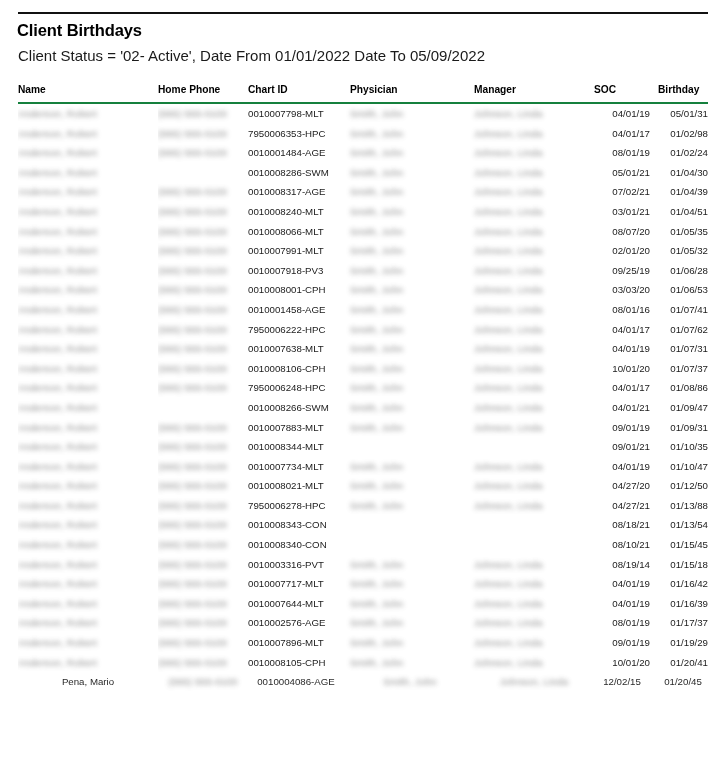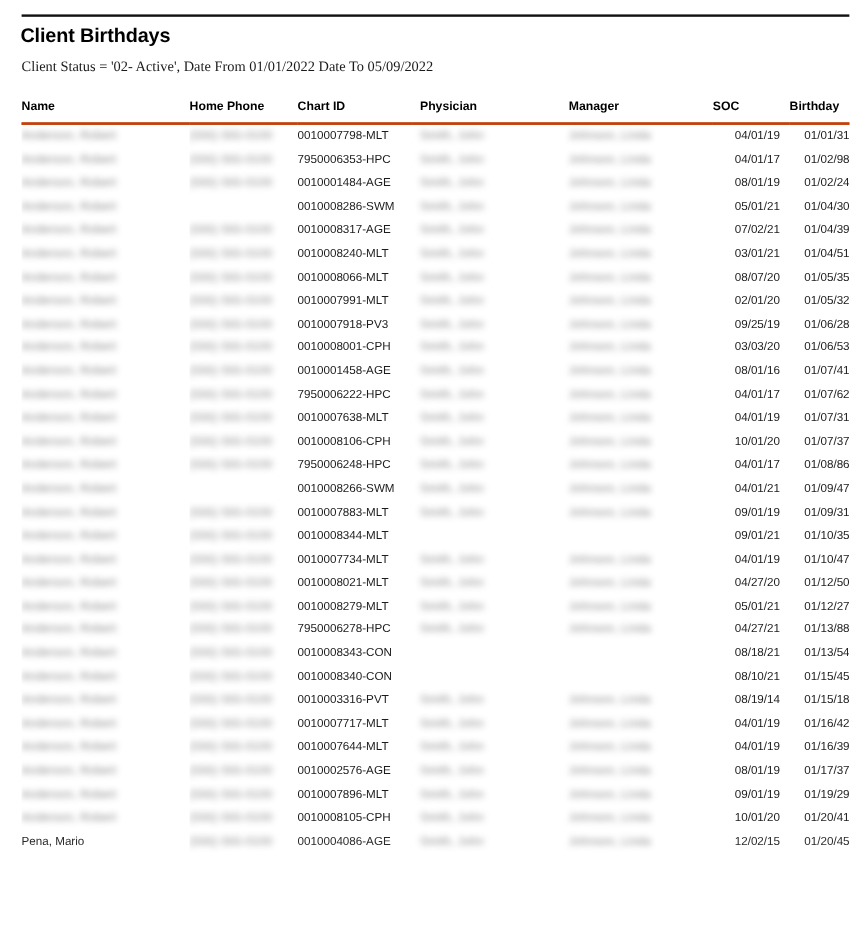--- a/index.html
+++ b/index.html
@@ -42,25 +42,24 @@
     font-weight: bold;
     letter-spacing: -0.1px;
     line-height: 19px;
     color: #000000;
   }
 
   .report-criteria {
     position: absolute;
     left: 18px;
     top: 49px;
-    font-size: 12px;
+    font-size: 15px;
     line-height: 13px;
     color: #1a1a1a;
     white-space: nowrap;
-    font-family: Liberation Serif, serif;
   }
 
   
   .table-wrap {
     position: absolute;
     left: 18px;
     top: 84px;
     width: 690px;
   }
 
@@ -74,21 +73,21 @@
     font-size: 10.2px;
     font-weight: bold;
     text-align: left;
     padding: 0 0 7px 0;
     vertical-align: bottom;
     color: #000000;
     white-space: nowrap;
   }
 
   thead tr.head-row {
-    border-bottom: 2px solid #c2410c;
+    border-bottom: 2px solid #15803d;
   }
 
   table.report tbody td {
     font-size: 9.7px;
     padding: 0;
     height: 19.6px;
     line-height: 19.6px;
     vertical-align: middle;
     color: #1b1b1b;
     white-space: nowrap;
@@ -121,21 +120,21 @@
     display: inline-block;
     color: #585858;
     filter: blur(2.6px);
     opacity: 0.72;
     font-size: 9.7px;
     letter-spacing: 0.2px;
     user-select: none;
   }
 
   
-  tbody tr.last-row td { color: #2a2a2a; }
+  tbody tr.last-row td { color: #2a2a2a; text-align: center; }
   .clear-name {
     display: inline-block;
     font-size: 9.7px;
     color: #2a2a2a;
   }
 </style>
 </head>
 <body>
 
 <div class="page">
@@ -169,21 +168,21 @@
         </tr>
       </thead>
       <tbody id="table-body">
           <tr>
             <td class="v-name"><span class="redacted">Anderson, Robert</span></td>
             <td class="v-phone"><span class="redacted">(555) 555-0100</span></td>
             <td class="v-chart">0010007798-MLT</td>
             <td class="v-physician"><span class="redacted">Smith, John</span></td>
             <td class="v-manager"><span class="redacted">Johnson, Linda</span></td>
             <td class="v-soc">04/01/19</td>
-            <td class="v-birthday">01/01/31</td>
+            <td class="v-birthday">05/01/31</td>
           </tr>
           <tr>
             <td class="v-name"><span class="redacted">Anderson, Robert</span></td>
             <td class="v-phone"><span class="redacted">(555) 555-0100</span></td>
             <td class="v-chart">7950006353-HPC</td>
             <td class="v-physician"><span class="redacted">Smith, John</span></td>
             <td class="v-manager"><span class="redacted">Johnson, Linda</span></td>
             <td class="v-soc">04/01/17</td>
             <td class="v-birthday">01/02/98</td>
           </tr>
@@ -345,29 +344,20 @@
             <td class="v-phone"><span class="redacted">(555) 555-0100</span></td>
             <td class="v-chart">0010008021-MLT</td>
             <td class="v-physician"><span class="redacted">Smith, John</span></td>
             <td class="v-manager"><span class="redacted">Johnson, Linda</span></td>
             <td class="v-soc">04/27/20</td>
             <td class="v-birthday">01/12/50</td>
           </tr>
           <tr>
             <td class="v-name"><span class="redacted">Anderson, Robert</span></td>
             <td class="v-phone"><span class="redacted">(555) 555-0100</span></td>
-            <td class="v-chart">0010008279-MLT</td>
-            <td class="v-physician"><span class="redacted">Smith, John</span></td>
-            <td class="v-manager"><span class="redacted">Johnson, Linda</span></td>
-            <td class="v-soc">05/01/21</td>
-            <td class="v-birthday">01/12/27</td>
-          </tr>
-          <tr>
-            <td class="v-name"><span class="redacted">Anderson, Robert</span></td>
-            <td class="v-phone"><span class="redacted">(555) 555-0100</span></td>
             <td class="v-chart">7950006278-HPC</td>
             <td class="v-physician"><span class="redacted">Smith, John</span></td>
             <td class="v-manager"><span class="redacted">Johnson, Linda</span></td>
             <td class="v-soc">04/27/21</td>
             <td class="v-birthday">01/13/88</td>
           </tr>
           <tr>
             <td class="v-name"><span class="redacted">Anderson, Robert</span></td>
             <td class="v-phone"><span class="redacted">(555) 555-0100</span></td>
             <td class="v-chart">0010008343-CON</td>

